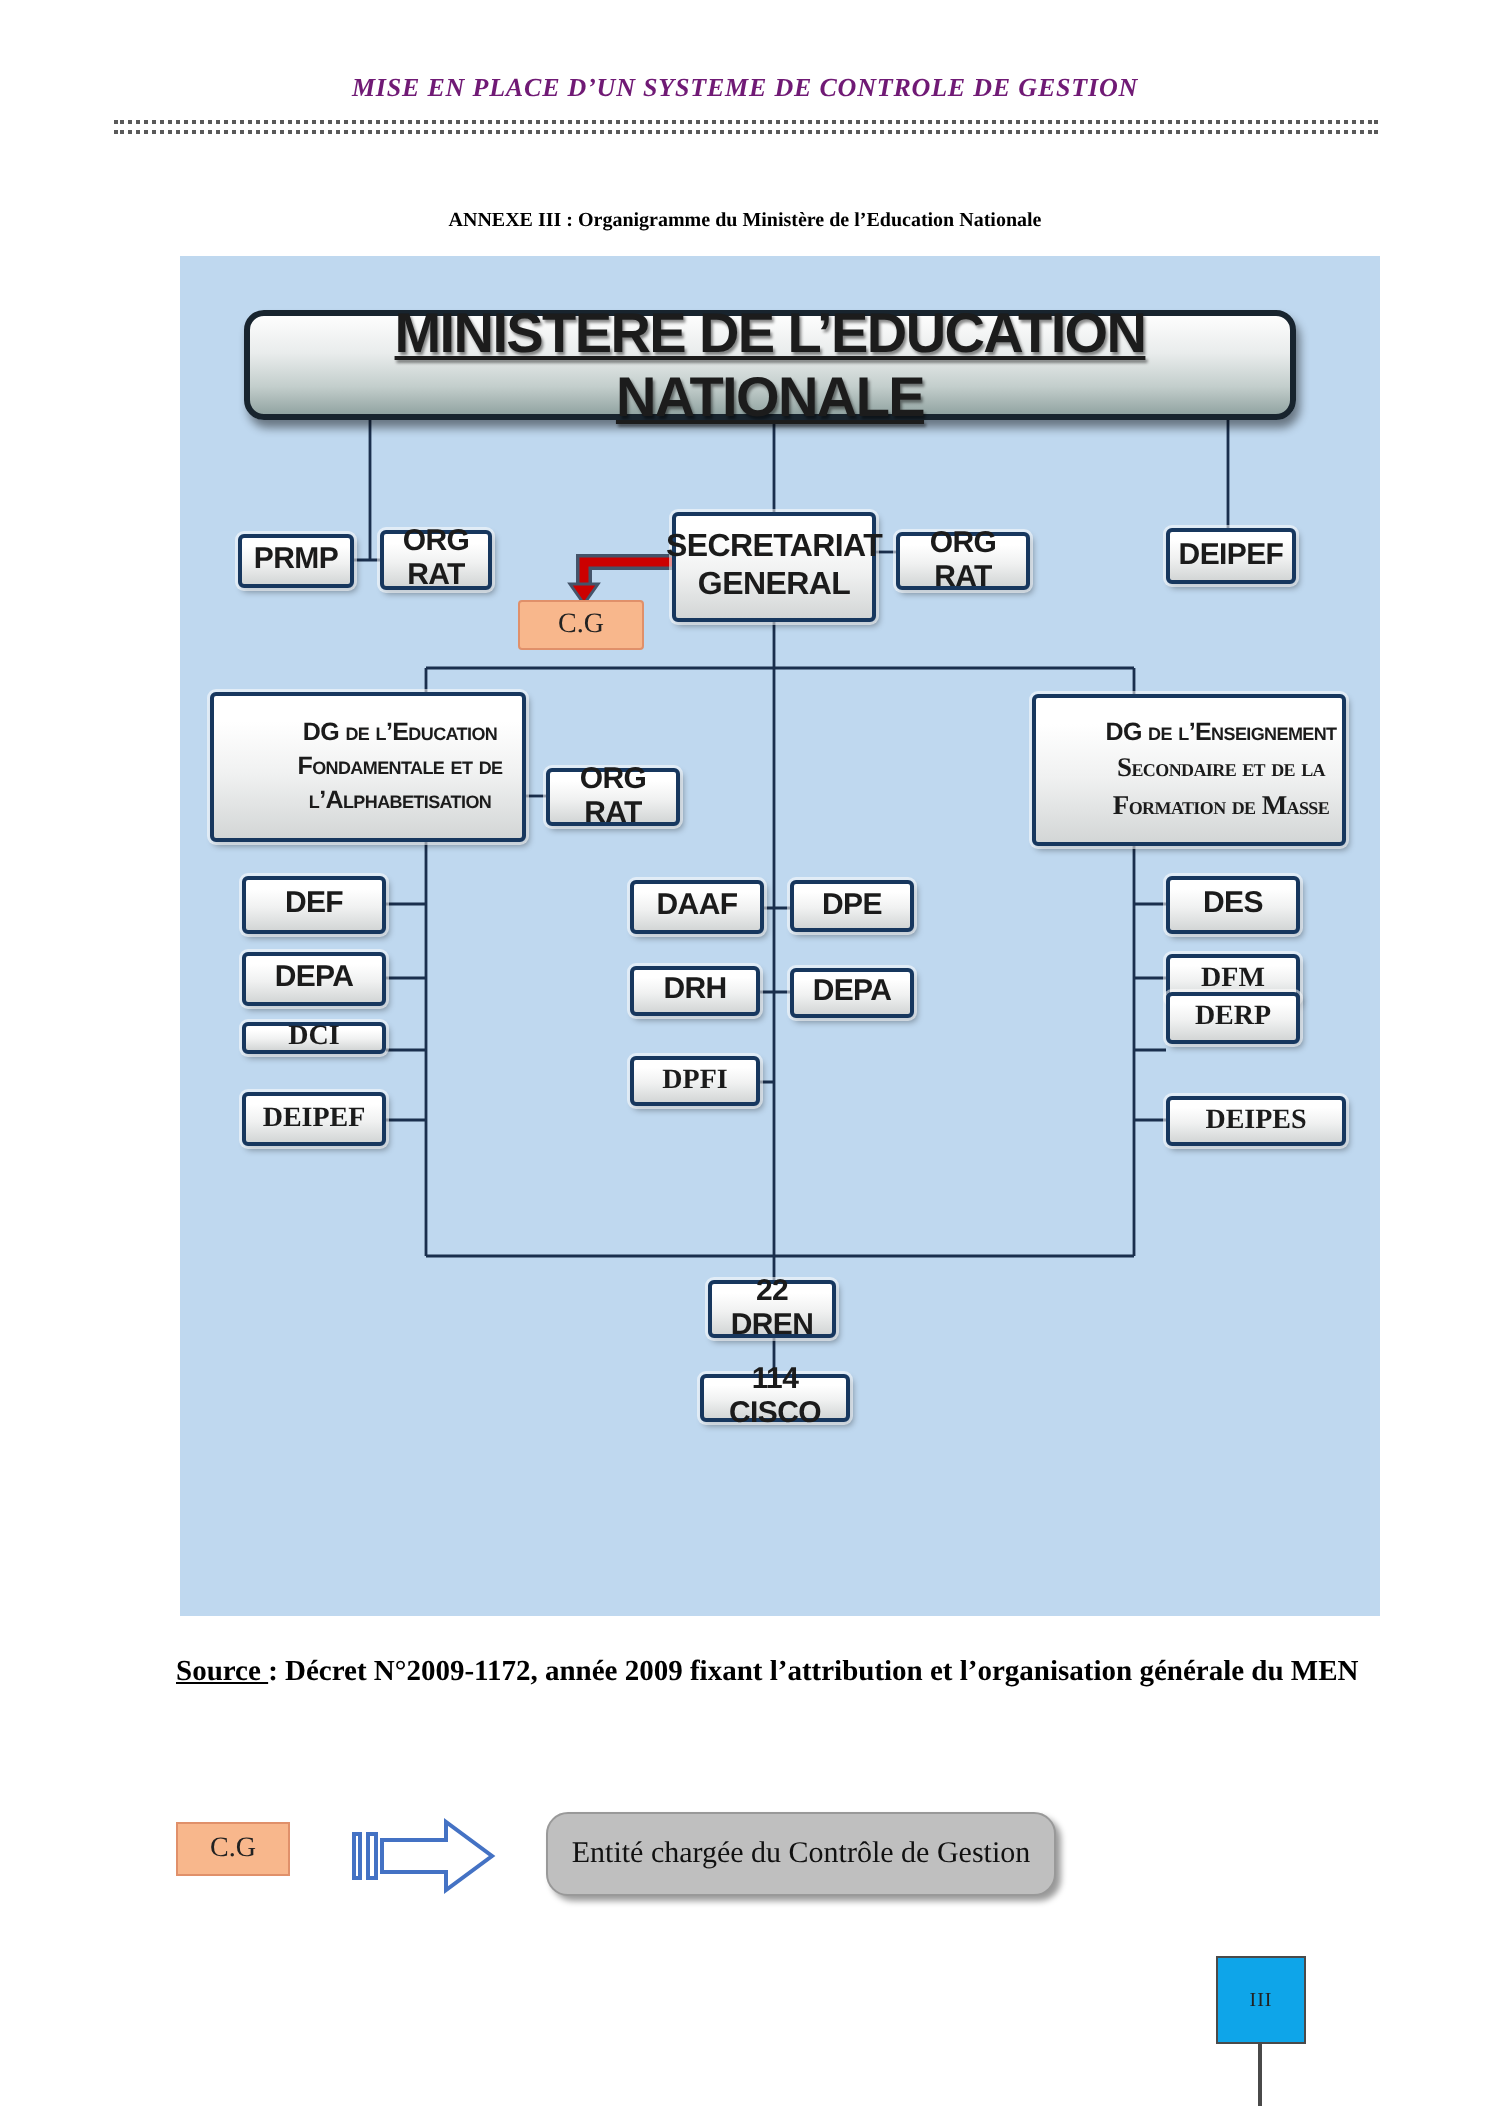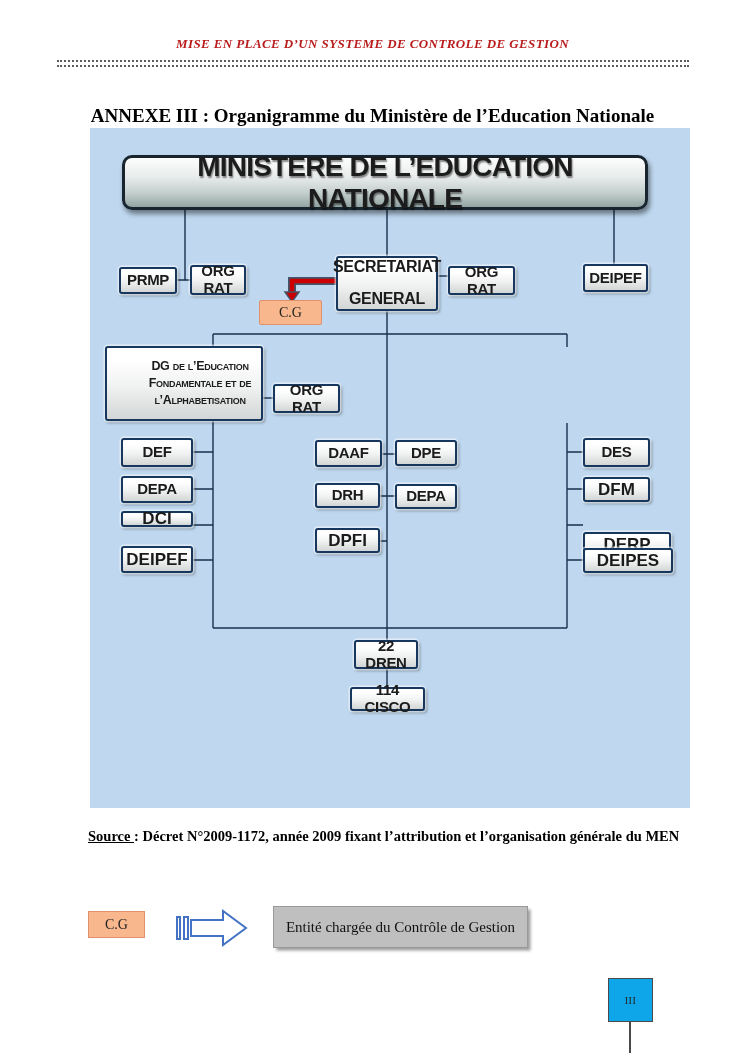--- a/index.html
+++ b/index.html
@@ -4,54 +4,55 @@
 <style>
   html,body{margin:0;padding:0;}
   body{
     width:745px;height:1053px;position:relative;background:#ffffff;
     font-family:"Liberation Serif",serif;overflow:hidden;
   }
   .abs{position:absolute;}
   
   .doc-header{
     top:36px;left:0;width:745px;text-align:center;
-    color:#b91c1c;font-weight:bold;font-style:italic;font-size:13px;
+    color:#701a75;font-weight:bold;font-style:italic;font-size:13px;
     letter-spacing:.4px;
   }
   .dotted-rule{
     top:60px;left:57px;width:632px;height:3px;
     border-top:2px dotted #5a5a5a;border-bottom:2px dotted #5a5a5a;
   }
   .doc-title{
     top:105px;left:0;width:745px;text-align:center;
-    color:#000;font-weight:bold;font-size:19px;
+    color:#000;font-weight:bold;font-size:10px;
   }
   
   .chart-panel{
     left:90px;top:128px;width:600px;height:680px;background:#BFD8EF;
   }
   .connectors{position:absolute;left:0;top:0;}
   .node{
     position:absolute;display:flex;flex-direction:column;
     align-items:center;justify-content:center;text-align:center;
     background:linear-gradient(180deg,#ffffff 18%,#f0f1f1 55%,#d3d6d6 100%);
     border:2px solid #17375E;border-radius:3px;color:#1b1b1b;font-weight:bold;
     box-shadow:0 0 0 1.5px rgba(255,255,255,.55),1.5px 2px 3px rgba(0,0,0,.35);
     box-sizing:border-box;line-height:1.12;
   }
   .sans{font-family:"Liberation Sans",sans-serif;font-size:15px;letter-spacing:-.3px;}
-  .serif{font-family:Liberation Sans, sans-serif;font-size:17px;}
+  .serif{font-family:Liberation Serif, serif;font-size:14px;}
   .banner{
     border-radius:10px;border:3px solid #18242e;
     background:linear-gradient(180deg,#fdfdfd 0%,#e9ecec 38%,#c3cecc 72%,#92a4a2 100%);
     font-family:"Liberation Sans",sans-serif;font-size:28px;font-weight:bold;
     letter-spacing:-.8px;color:#1c1c1c;text-shadow:1px 1.5px 1.5px rgba(0,0,0,.45);
     box-shadow:2px 4px 5px rgba(0,0,0,.45);
+    text-decoration:underline;
   }
-  .twolines{font-size:16px;line-height:1.18;justify-content:space-between;}
+  .twolines{font-size:16px;line-height:1.18;}
   .dg{font-size:12.5px;font-variant:small-caps;line-height:1.38;padding-left:32px;}
   .dg .srf{font-family:"Liberation Serif",serif;font-size:13.5px;}
   .cg-node{
     background:#F8B78C;border:1px solid #e0906a;border-radius:2px;
     font-family:"Liberation Serif",serif;font-size:14px;font-weight:normal;
     color:#222;box-shadow:none;
   }
   
   .source-block{
     left:88px;top:822px;width:604px;color:#000;
@@ -60,21 +61,21 @@
   .source-block .u{text-decoration:underline;}
   .legend-cg{
     left:88px;top:911px;width:57px;height:27px;
     display:flex;align-items:center;justify-content:center;
     background:#F8B78C;border:1px solid #e0906a;
     font-size:14px;color:#222;box-sizing:border-box;
   }
   .legend-desc{
     left:273px;top:906px;width:255px;height:42px;
     display:flex;align-items:center;justify-content:center;text-align:center;
-    background:#BFBFBF;border:1px solid #999;border-radius:0;
+    background:#BFBFBF;border:1px solid #999;border-radius:11px;
     box-shadow:2.5px 2.5px 3px rgba(0,0,0,.4);
     font-size:15px;color:#111;box-sizing:border-box;
   }
   .page-num-box{
     left:608px;top:978px;width:45px;height:44px;
     border:1.5px solid #4a4a4a;display:flex;align-items:center;justify-content:center;
     font-size:10px;letter-spacing:.5px;color:#222;box-sizing:border-box;background:#0ea5e9;
   }
   .page-num-tail{left:629px;top:1022px;width:1.5px;height:31px;background:#4a4a4a;}
 </style>
@@ -134,35 +135,40 @@
   <div class="node sans" style="left:493px;top:136px;width:65px;height:28px">DEIPEF</div>
 
   <div class="node cg-node" style="left:169px;top:172px;width:63px;height:25px">C.G</div>
 
   <div class="node sans dg" style="left:15px;top:218px;width:158px;height:75px">
     <span>DG de l’Education</span>
     <span>Fondamentale et de</span>
     <span>l’Alphabetisation</span>
   </div>
   <div class="node sans" style="left:183px;top:256px;width:67px;height:29px">ORG RAT</div>
+  <div class="node sans dg" style="left:426px;top:219px;width:157px;height:76px">
+    <span>DG de l’Enseignement</span>
+    <span class="srf">Secondaire et de la</span>
+    <span class="srf">Formation de Masse</span>
+  </div>
 
   <div class="node sans" style="left:31px;top:310px;width:72px;height:29px">DEF</div>
   <div class="node sans" style="left:31px;top:348px;width:72px;height:27px">DEPA</div>
   <div class="node serif" style="left:31px;top:383px;width:72px;height:16px">DCI</div>
   <div class="node serif" style="left:31px;top:418px;width:72px;height:27px">DEIPEF</div>
 
   <div class="node sans" style="left:225px;top:312px;width:67px;height:27px">DAAF</div>
   <div class="node sans" style="left:305px;top:312px;width:62px;height:26px">DPE</div>
   <div class="node sans" style="left:225px;top:355px;width:65px;height:25px">DRH</div>
   <div class="node sans" style="left:305px;top:356px;width:62px;height:25px">DEPA</div>
   <div class="node serif" style="left:225px;top:400px;width:65px;height:25px">DPFI</div>
 
   <div class="node sans" style="left:493px;top:310px;width:67px;height:29px">DES</div>
   <div class="node serif" style="left:493px;top:349px;width:67px;height:25px">DFM</div>
-  <div class="node serif" style="left:493px;top:404px;width:88px;height:26px">DERP</div>
+  <div class="node serif" style="left:493px;top:368px;width:67px;height:26px">DERP</div>
   <div class="node serif" style="left:493px;top:420px;width:90px;height:25px">DEIPES</div>
 
   <div class="node sans" style="left:264px;top:512px;width:64px;height:29px">22 DREN</div>
   <div class="node sans" style="left:260px;top:559px;width:75px;height:24px">114 CISCO</div>
 </div>
 
 <div class="abs source-block">
   <span class="u">Source </span><span>: Décret N°2009-1172, année 2009 fixant l’attribution et l’organisation générale du MEN</span>
 </div>
 

